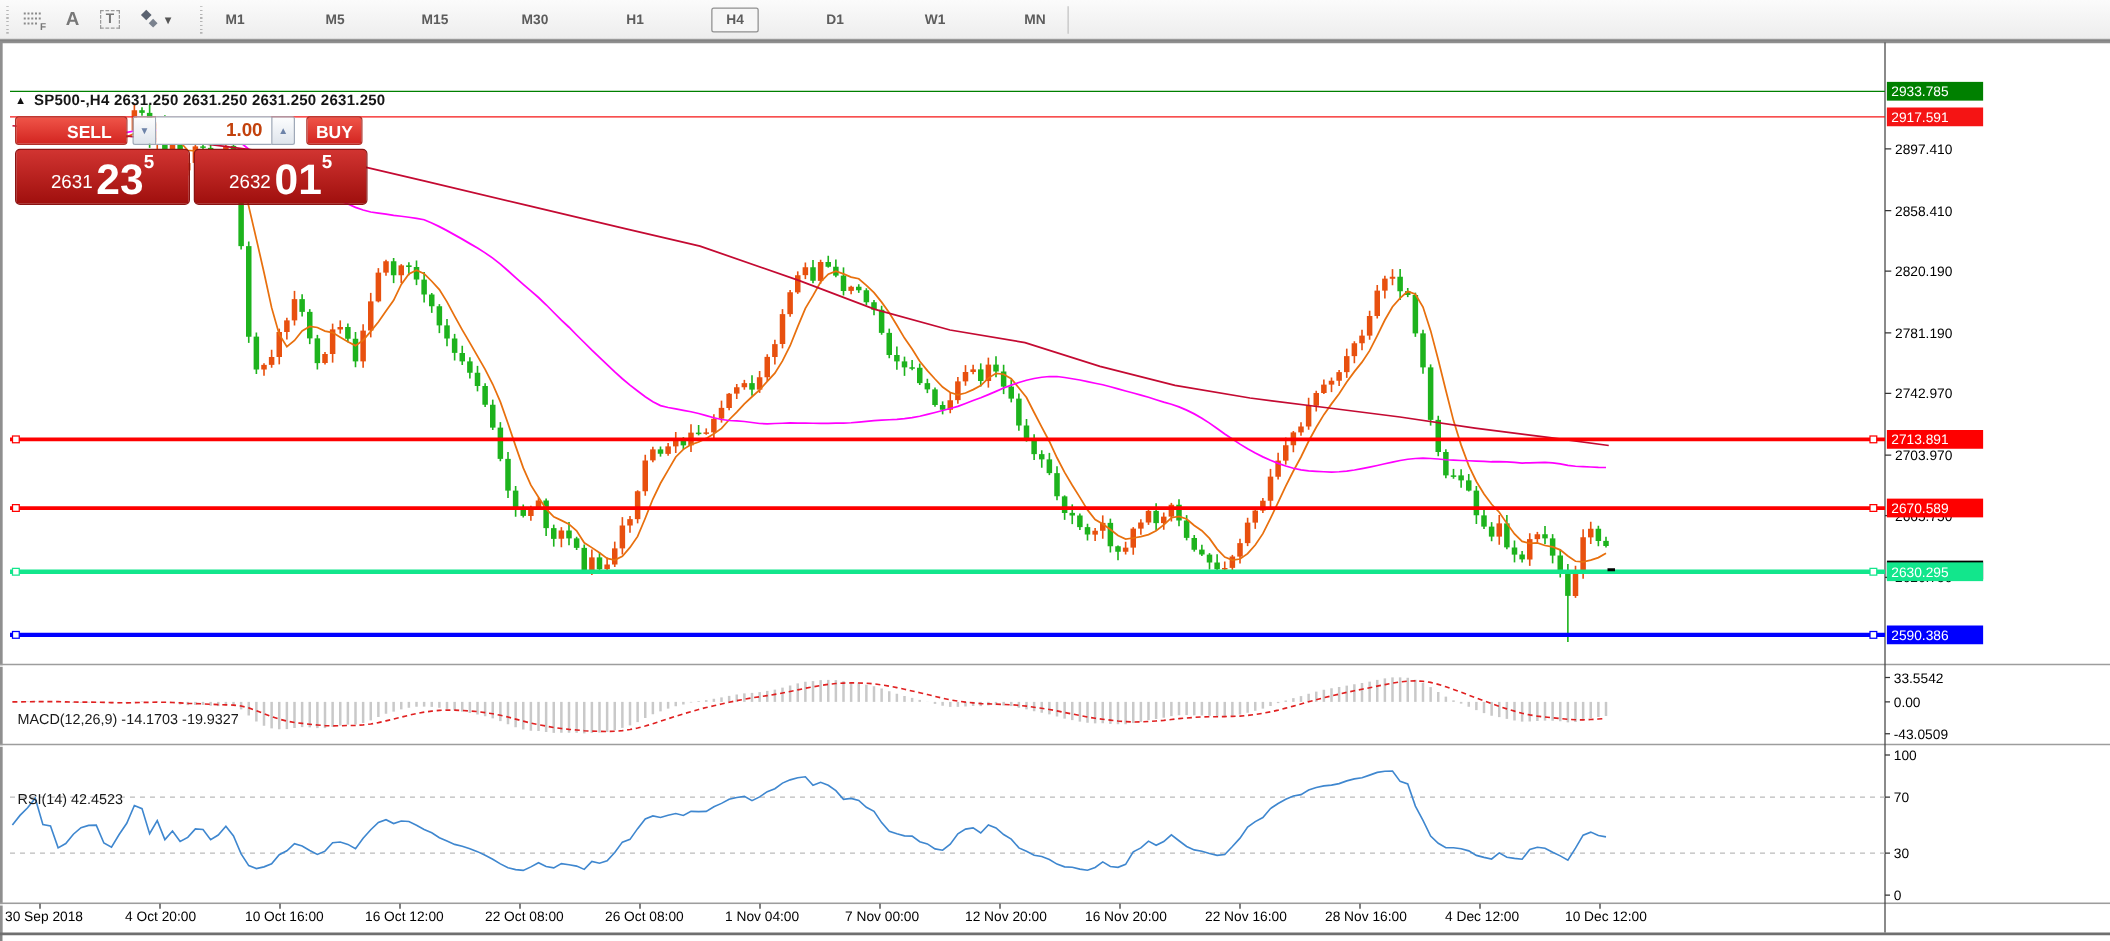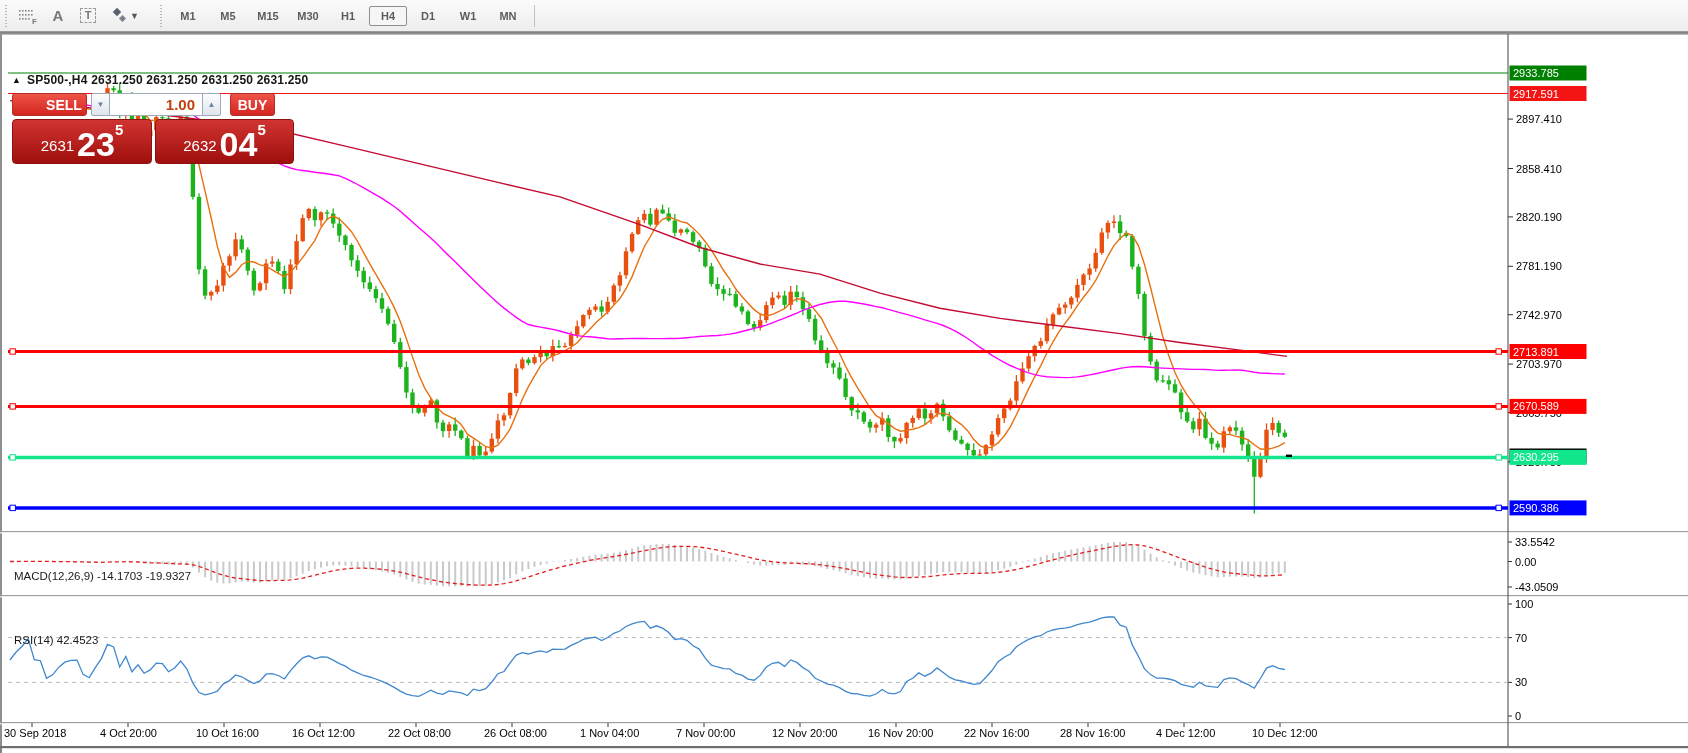--- a/index.html
+++ b/index.html
@@ -12,42 +12,42 @@
     border-bottom:1px solid #9a9a9a;display:flex;align-items:center;z-index:30;}
   .grip{width:5px;height:22px;margin:0 4px;
     background-image:repeating-linear-gradient(180deg,#b5b5b5 0 1px,transparent 1px 3px);
     background-size:2px 100%;background-repeat:repeat-y;background-position:1px 0;}
   .ticon{display:flex;align-items:center;justify-content:center;width:26px;height:24px;
     margin:0 2px;color:#6e6e6e;border-radius:2px;}
   .icon-a{font-size:15px;font-weight:bold;color:#787878;}
   .icon-t{font-size:11px;font-weight:bold;color:#787878;border:1px dashed #9a9a9a;
     padding:1px 4px;line-height:11px;}
   .caret{font-size:9px;color:#555;margin-left:1px;}
-  .tfwrap{display:flex;align-items:center;}
+  .tfwrap{display:flex;align-items:center;gap:40px;}
   .tf{min-width:26px;padding:3px 5px;margin:0 1px;text-align:center;font-size:11px;
     font-weight:bold;color:#5c5c5c;border:1px solid transparent;border-radius:2px;cursor:default;}
   .tf.active{background:#f6f6f6;border:1px solid #8f8f8f;}
   .vsep{width:1px;height:22px;background:#c2c2c2;margin:0 6px;}
 
   
   #window{position:absolute;left:0;top:32px;width:1688px;height:721px;background:#fff;
     border-top:2px solid #838383;border-left:2px solid #838383;box-sizing:border-box;}
   #chartsvg{position:absolute;left:0;top:0;z-index:1;pointer-events:none;}
 
   #symbol-line{position:absolute;left:10px;top:39px;z-index:20;display:flex;
     align-items:center;font-size:12px;font-weight:600;color:#151515;letter-spacing:.2px;}
   #symbol-line .tri{font-size:9px;margin-right:6px;color:#111;}
 
   
   #trade{position:absolute;left:10px;top:59px;z-index:25;width:285px;}
   #trade .row1{display:flex;align-items:stretch;height:23px;}
   .tbtn{color:#fff;font-weight:bold;font-size:14px;display:flex;align-items:center;
     justify-content:center;background:linear-gradient(180deg,#ef5448,#d32521);
     border:1px solid #b03028;border-radius:3px;box-sizing:border-box;}
-  #sell-btn{width:75px;padding-left:29px;}
+  #sell-btn{width:90px;padding-left:29px;}
   #buy-btn{width:45px;margin-left:9px;}
   .spin{width:19px;background:linear-gradient(180deg,#fcfdfe,#dfe5ec);
     border:1px solid #9fa9b8;box-sizing:border-box;color:#6d83a8;font-size:8px;
     display:flex;align-items:center;justify-content:center;}
   #vol-down{margin-left:4px;border-radius:2px 0 0 2px;}
   #vol-up{border-radius:0 2px 2px 0;}
   #volume{width:92px;height:23px;box-sizing:border-box;border:1px solid #9fa9b8;
     border-left:none;border-right:none;text-align:right;padding-right:7px;
     font-size:15px;font-weight:bold;font-family:"Liberation Sans",sans-serif;color:#c2410c;}
   #trade .row2{display:flex;margin-top:3px;height:45px;}
@@ -140,21 +140,21 @@
         <div class="tbtn" id="buy-btn">BUY</div>
       </div>
       <div class="row2">
         <div class="pricebox" id="price-sell">
           <span class="p-small">2631</span>
           <span class="p-big">23</span>
           <span class="p-sup">5</span>
         </div>
         <div class="pricebox" id="price-buy">
           <span class="p-small">2632</span>
-          <span class="p-big">04</span>
+          <span class="p-big">01</span>
           <span class="p-sup">5</span>
         </div>
       </div>
     </div>
 
     <div class="pane-label" id="macd-label">MACD(12,26,9) -14.1703 -19.9327</div>
     <div class="pane-label" id="rsi-label">RSI(14) 42.4523</div>
 
   </div>
 

